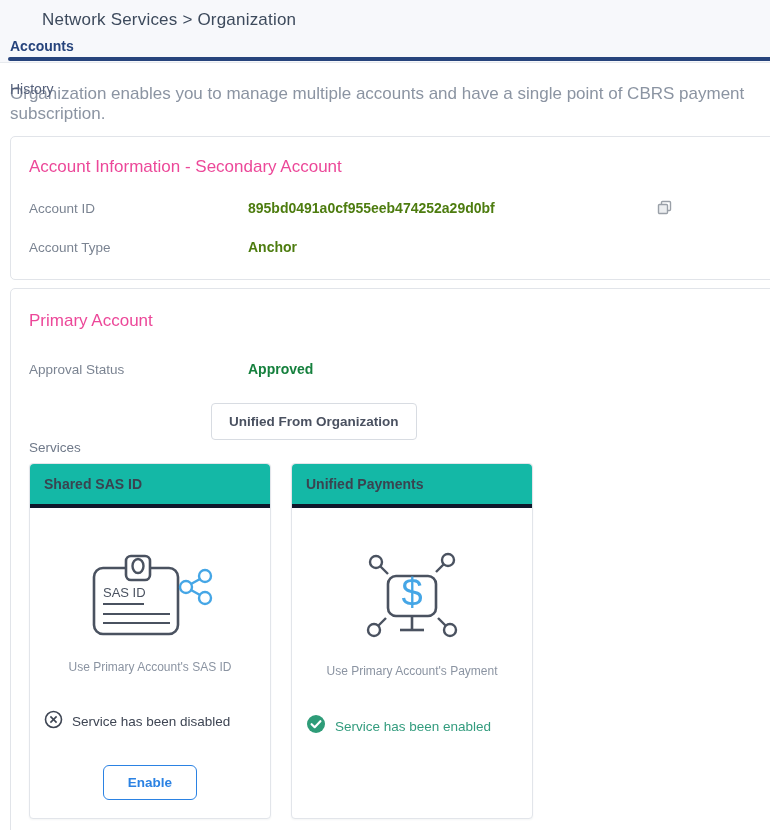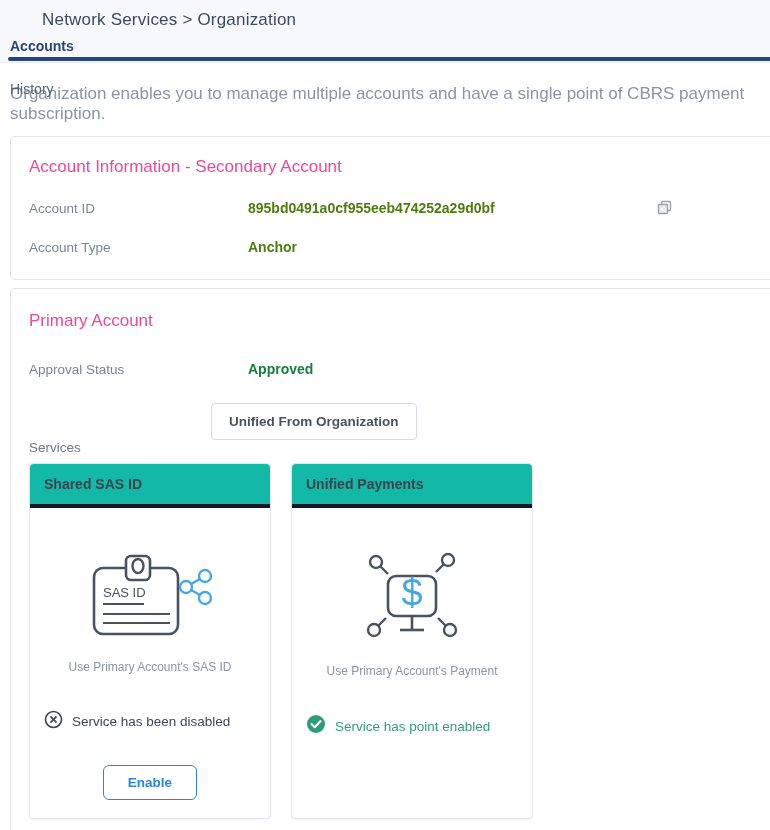--- a/index.html
+++ b/index.html
@@ -171,20 +171,20 @@
           </svg>
         </span>
         <div class="service-desc">Use Primary Account's Payment</div>
         <div class="status-row">
           <span>
             <svg width="20" height="20" viewBox="0 0 20 20">
               <circle cx="10" cy="10" r="9" fill="#2e9c78"></circle>
               <path d="M5.6 10.2 L8.7 13.2 L14.4 7.2" fill="none" stroke="#ffffff" stroke-width="2.2" stroke-linecap="round" stroke-linejoin="round"></path>
             </svg>
           </span>
-          <span class="status-text-enabled">Service has point enabled</span>
+          <span class="status-text-enabled">Service has been enabled</span>
         </div>
 
       </div>
     </div>
 
   </div>
 </div>
 
 </body></html>

